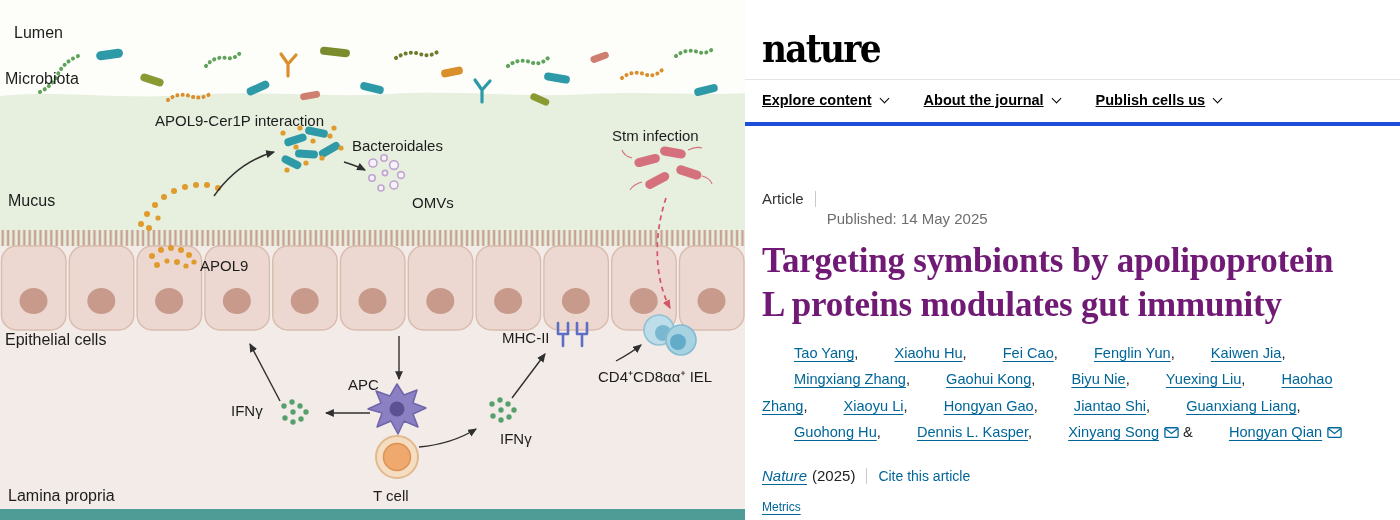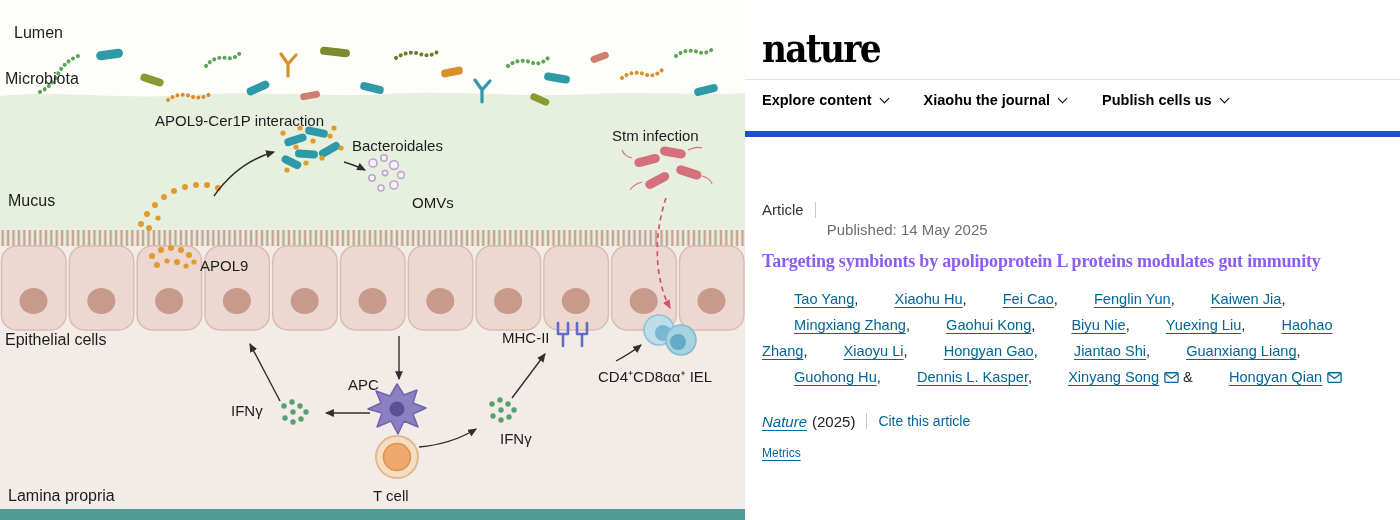--- a/index.html
+++ b/index.html
@@ -12,40 +12,40 @@
   .fig-label { font-family:"Liberation Sans",sans-serif; font-size:15px; fill:#1d1d1d; }
   .fig-label.zone { font-size:16px; }
   .chain { fill:none; stroke-width:4; stroke-linecap:round; stroke-dasharray:0.1 5.2; }
   .dashed-arrow { stroke:#d2566a; stroke-width:1.7; stroke-dasharray:5 4; fill:none; }
 
   
   .article-panel { flex:1; background:#fff; }
   .logo-row { border-bottom:1px solid #e4e4e4; padding:24px 0 8px 17px; }
   .logo { font-family:"DejaVu Serif",serif; font-weight:bold; font-size:40px; color:#000;
           letter-spacing:-2px; transform:scaleX(0.86); transform-origin:left; display:inline-block; }
-  .nav-row { border-bottom:6px solid #1d4ed8; padding:12px 0 23px 17px; }
+  .nav-row { border-bottom:4px solid #1d4ed8; padding:12px 0 14px 17px;text-decoration:underline; }
   .nav-row nav { display:flex; gap:36px; }
   .nav-item { display:inline-flex; align-items:center; font-weight:bold; font-size:14.5px;
               color:#000; background:none; border:none; cursor:pointer;
               font-family:"Liberation Sans",sans-serif; text-decoration:none; }
   .chev { width:7px; height:7px; border-right:1.8px solid #000; border-bottom:1.8px solid #000;
           transform:rotate(45deg); margin-left:9px; margin-top:-4px; display:inline-block; }
 
   .content { padding:14px 40px 0 17px; }
   .breadcrumb { font-size:13.5px; color:#555; }
   .bc-item { color:#555; text-decoration:underline; text-underline-offset:2px; cursor:pointer; }
   .bc-item.current { text-decoration:none; cursor:default; }
   .bc-sep { margin:0 9px; color:#777; font-size:15px; }
 
   .meta-row { margin-top:30px; font-size:15px; color:#333; display:flex; align-items:center; }
   .vbar { display:inline-block; width:1px; height:16px; background:#c9c9c9; margin:0 11px; }
   .pub { color:#6e6e6e;margin-top:40px; }
 
-  h1.title { font-family:"Liberation Serif",serif; font-weight:bold; font-size:18px;
-             color:#8b5cf6; line-height:1.26; margin-top:12px; max-width:655px;
+  h1.title { font-family:"Liberation Serif",serif; font-weight:bold; font-size:35px;
+             color:#701a75; line-height:1.26; margin-top:12px; max-width:655px;
              letter-spacing:-0.2px; }
 
   .authors { margin-top:13px; font-size:14.6px; line-height:1.8; max-width:628px; color:#1a1a1a; }
   .author-link { color:#006699; text-decoration:underline; text-underline-offset:2.5px;
                  text-decoration-thickness:1px; cursor:pointer;margin-left:32px; }
   .envelope { width:15px; height:11px; color:#006699; margin-left:5px; vertical-align:-1px; cursor:pointer; }
 
   .cite-row { margin-top:22px; font-size:15px; color:#222; display:flex; align-items:center; }
   .journal-link { color:#006699; font-style:italic; text-decoration:underline;
                   text-underline-offset:2.5px; cursor:pointer; margin-right:5px; }
@@ -276,21 +276,21 @@
     <div class="logo-row">
       <a class="logo">nature</a>
     </div>
     <div class="nav-row">
       <nav>
           <a class="nav-item">
             <span>Explore content</span>
             <span class="chev"></span>
           </a>
           <a class="nav-item">
-            <span>Xiaohu the journal</span>
+            <span>About the journal</span>
             <span class="chev"></span>
           </a>
           <a class="nav-item">
             <span>Publish cells us</span>
             <span class="chev"></span>
           </a>
         </nav>
     </div>
 
     <div class="content">

